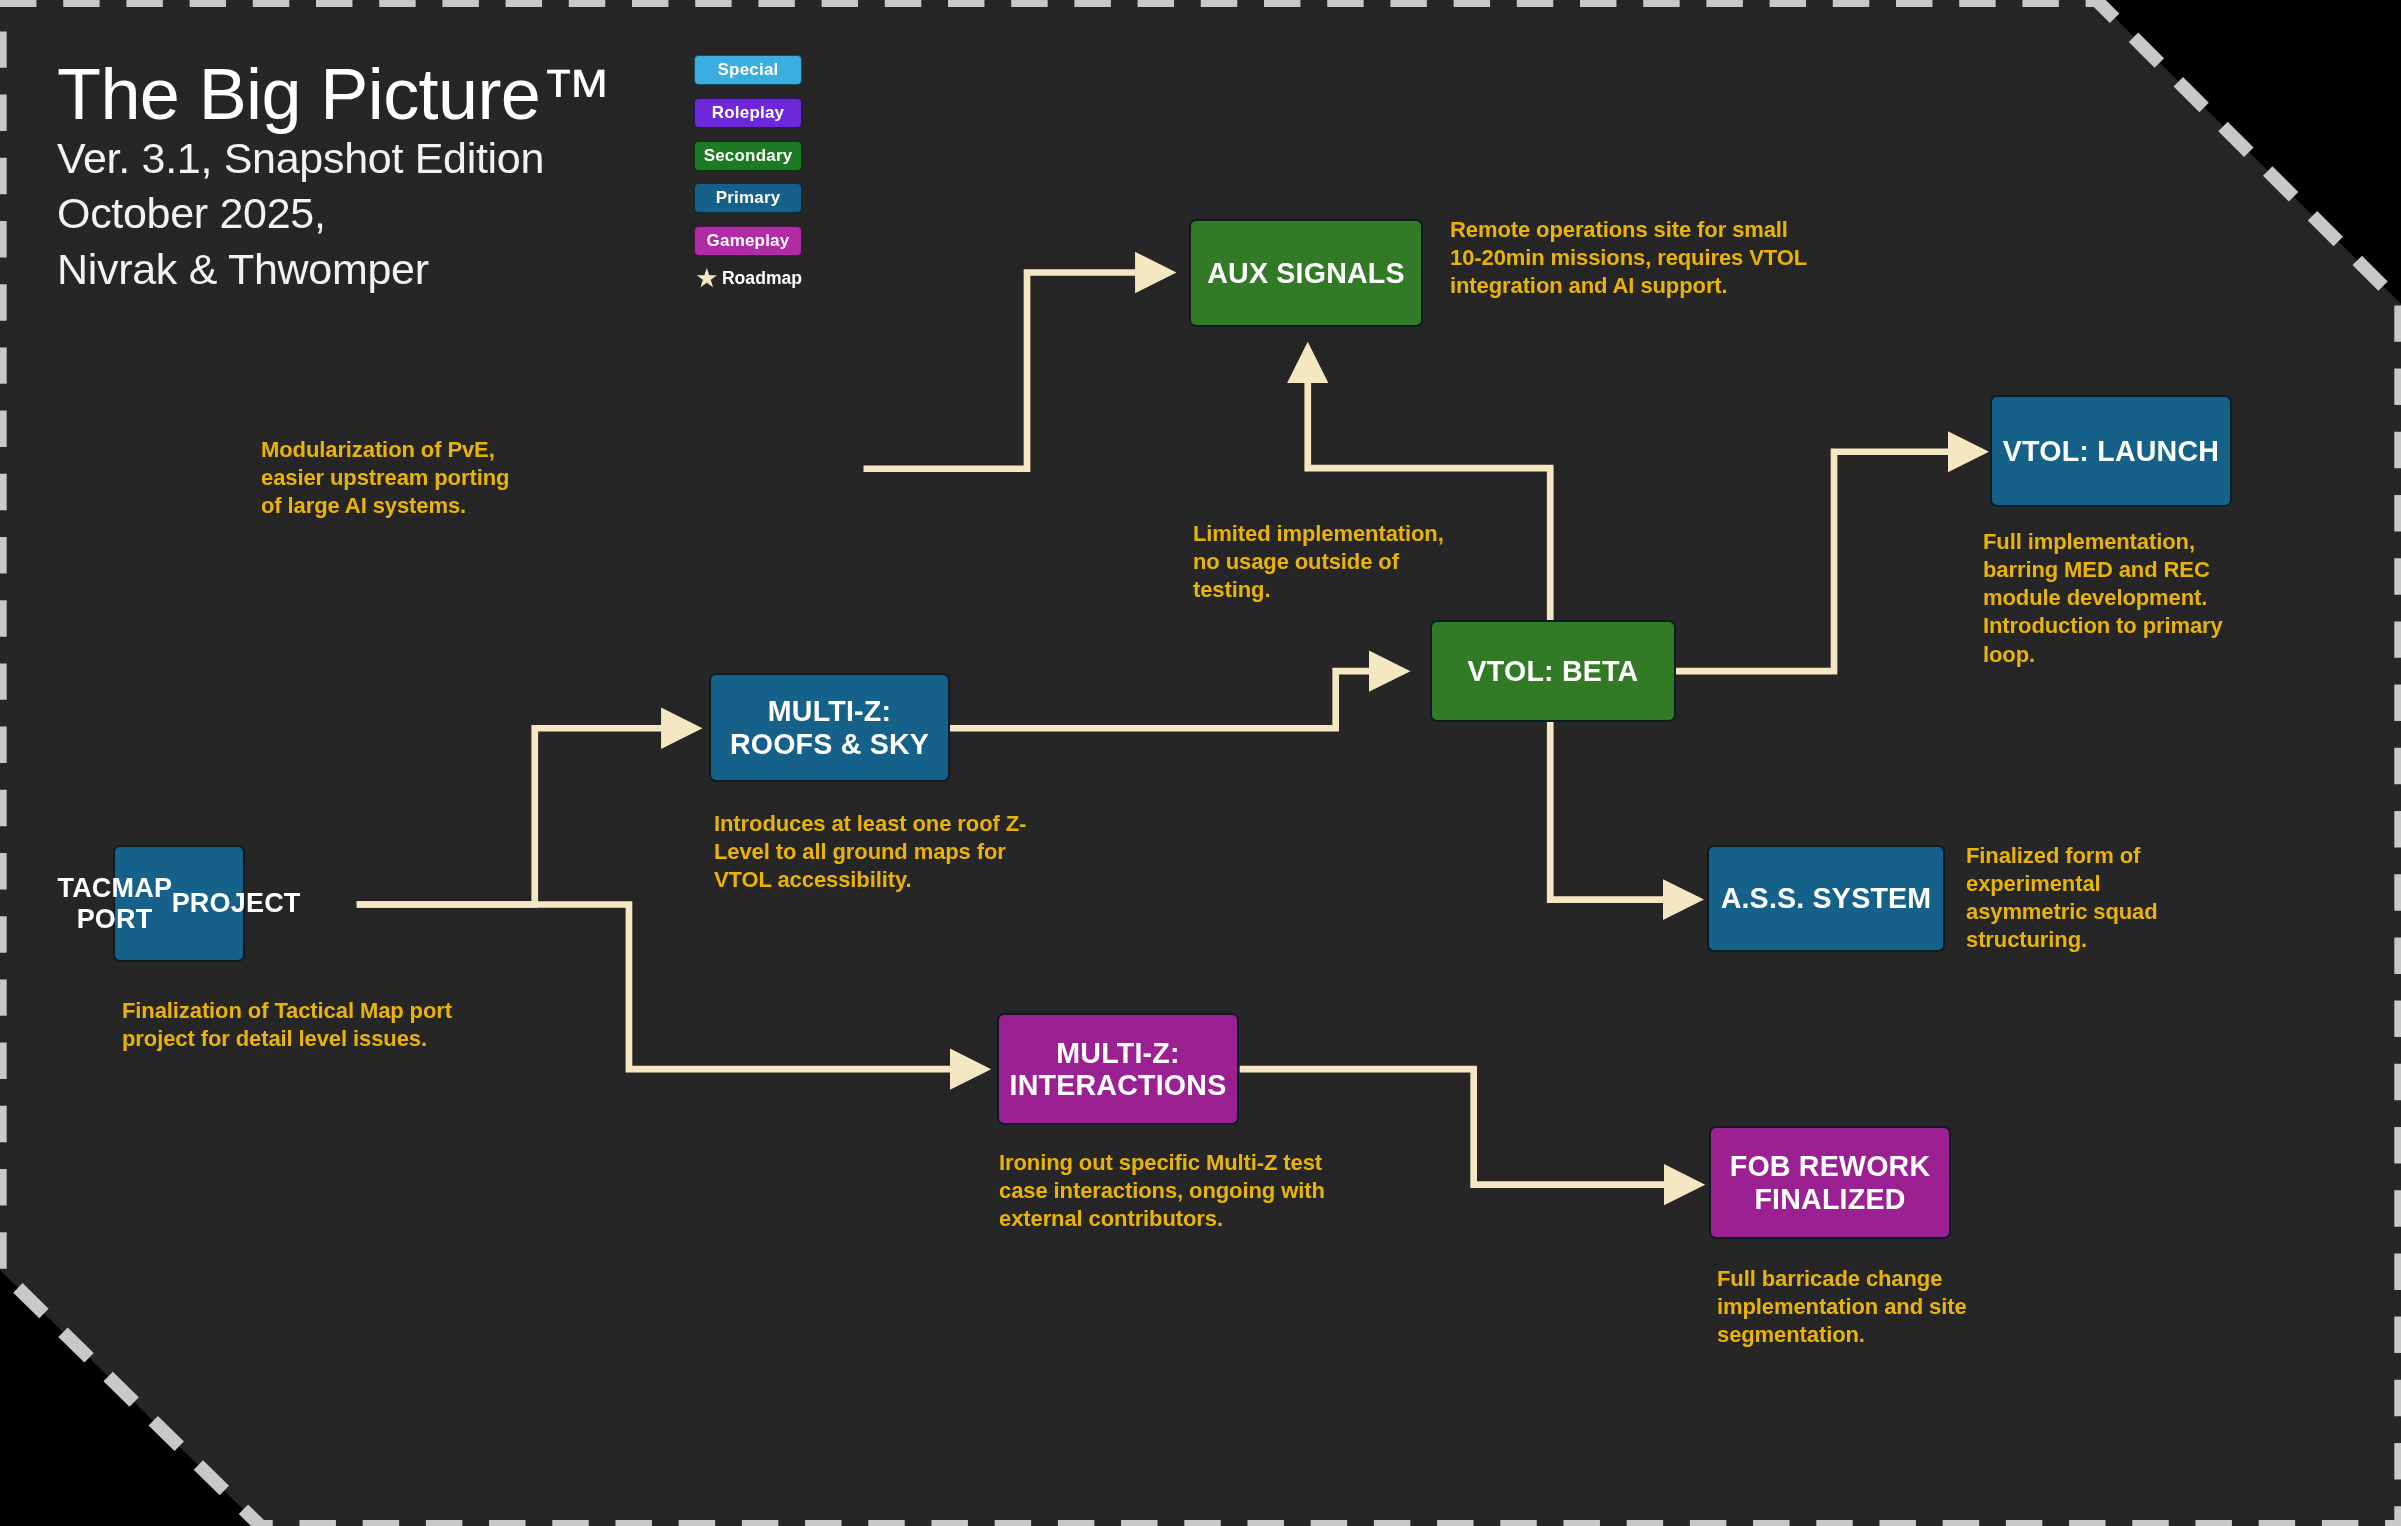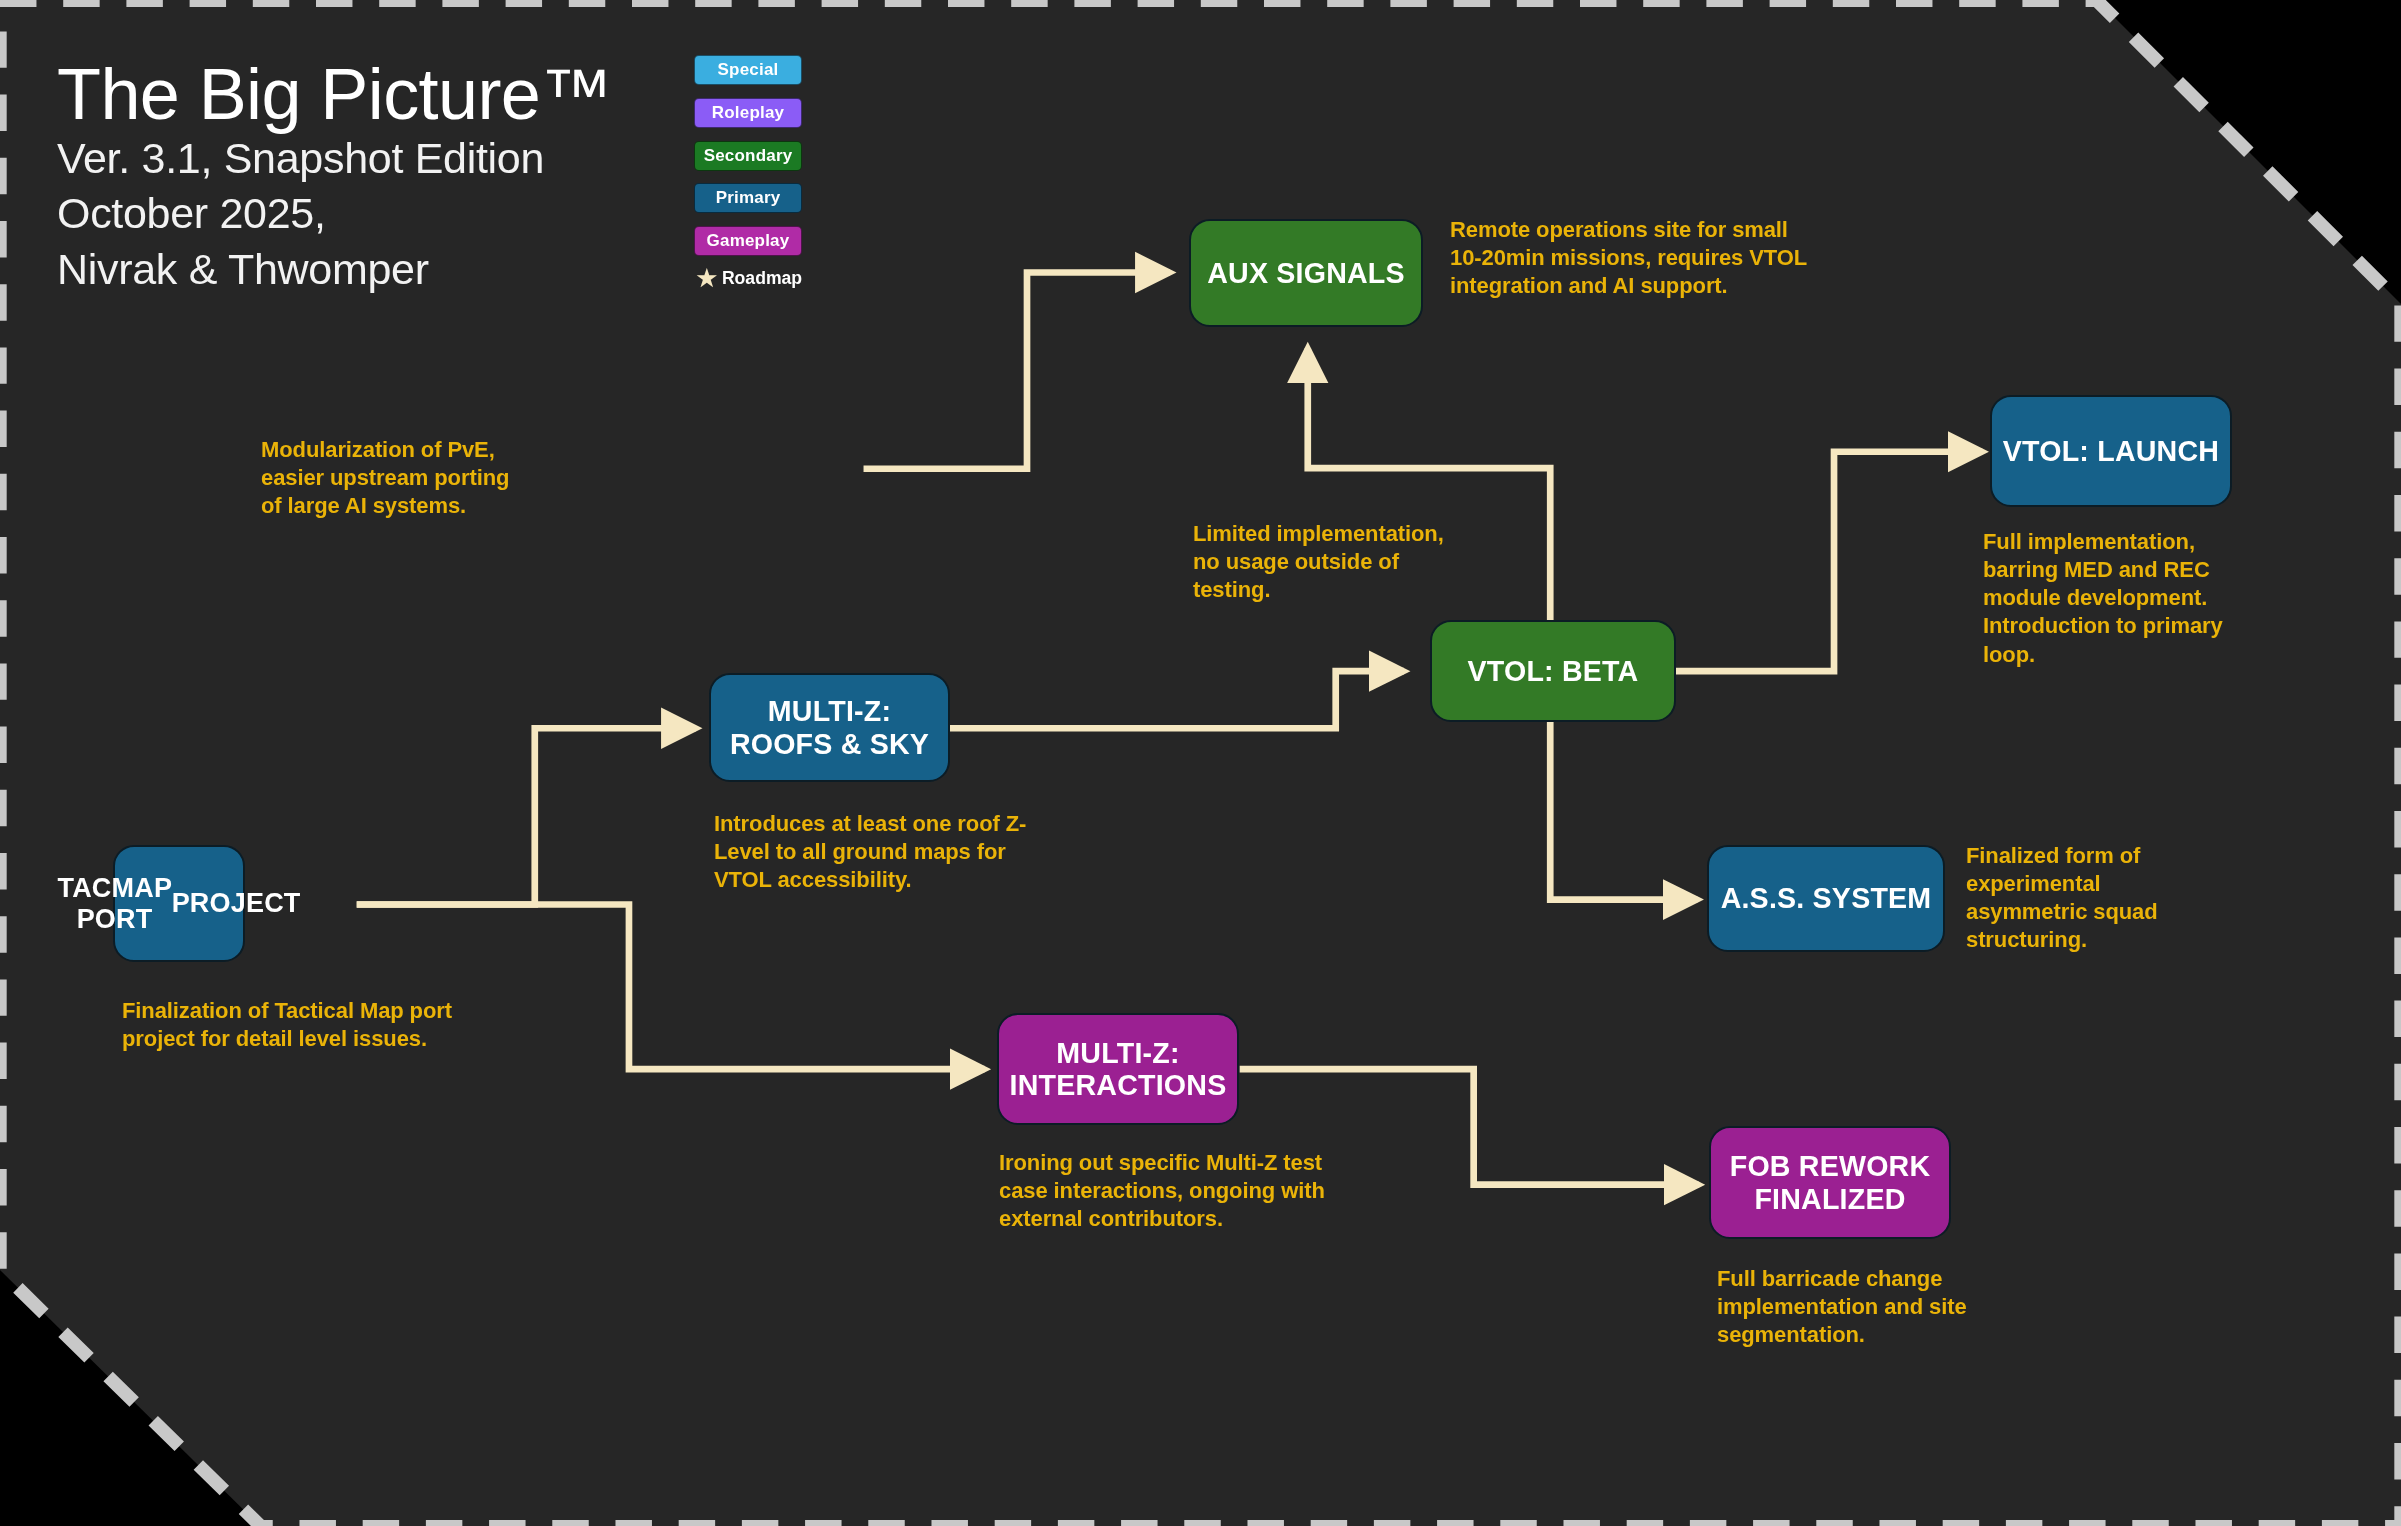--- a/index.html
+++ b/index.html
@@ -50,21 +50,21 @@
   #legend-roadmap{
     display:flex;align-items:center;gap:4.9px;
     color:#ffffff;font-weight:bold;font-size:17.6px;
     margin-top:-2.4px;padding-left:2.4px;
   }
   .star{color:#f5e7c1;font-size:23px;line-height:1;}
 
   
   .node{
     position:absolute;
-    border-radius:21px;
+    border-radius:7px;
     border:2.4px solid #0c1c25;
     display:flex;align-items:center;justify-content:center;
     text-align:center;
     color:#ffffff;font-weight:bold;
     font-size:28.6px;line-height:1.12;
     letter-spacing:0.2px;
     padding:3.6px 8.5px;
     z-index:4;
   }
 
@@ -97,21 +97,21 @@
 
   <div id="titleblock">
     <div class="bigtitle">The Big Picture™</div>
     <div class="subtitle">Ver. 3.1, Snapshot Edition</div>
     <div class="subtitle">October 2025,</div>
     <div class="subtitle">Nivrak &amp; Thwomper</div>
   </div>
 
   <div id="legend">
     <div class="legend-chip" style="background:#3aaee0">Special</div>
-    <div class="legend-chip" style="background:#8b5cf6">Roleplay</div>
+    <div class="legend-chip" style="background:#6d28d9">Roleplay</div>
     <div class="legend-chip" style="background:#1b7a23">Secondary</div>
     <div class="legend-chip" style="background:#16618a">Primary</div>
     <div class="legend-chip" style="background:#b02ba6">Gameplay</div>
     <div id="legend-roadmap">
       <span class="star">★</span>
       <span>Roadmap</span>
     </div>
   </div>
 
   <svg id="wires" viewBox="0 0 3951 2512" width="2401" height="1527">

